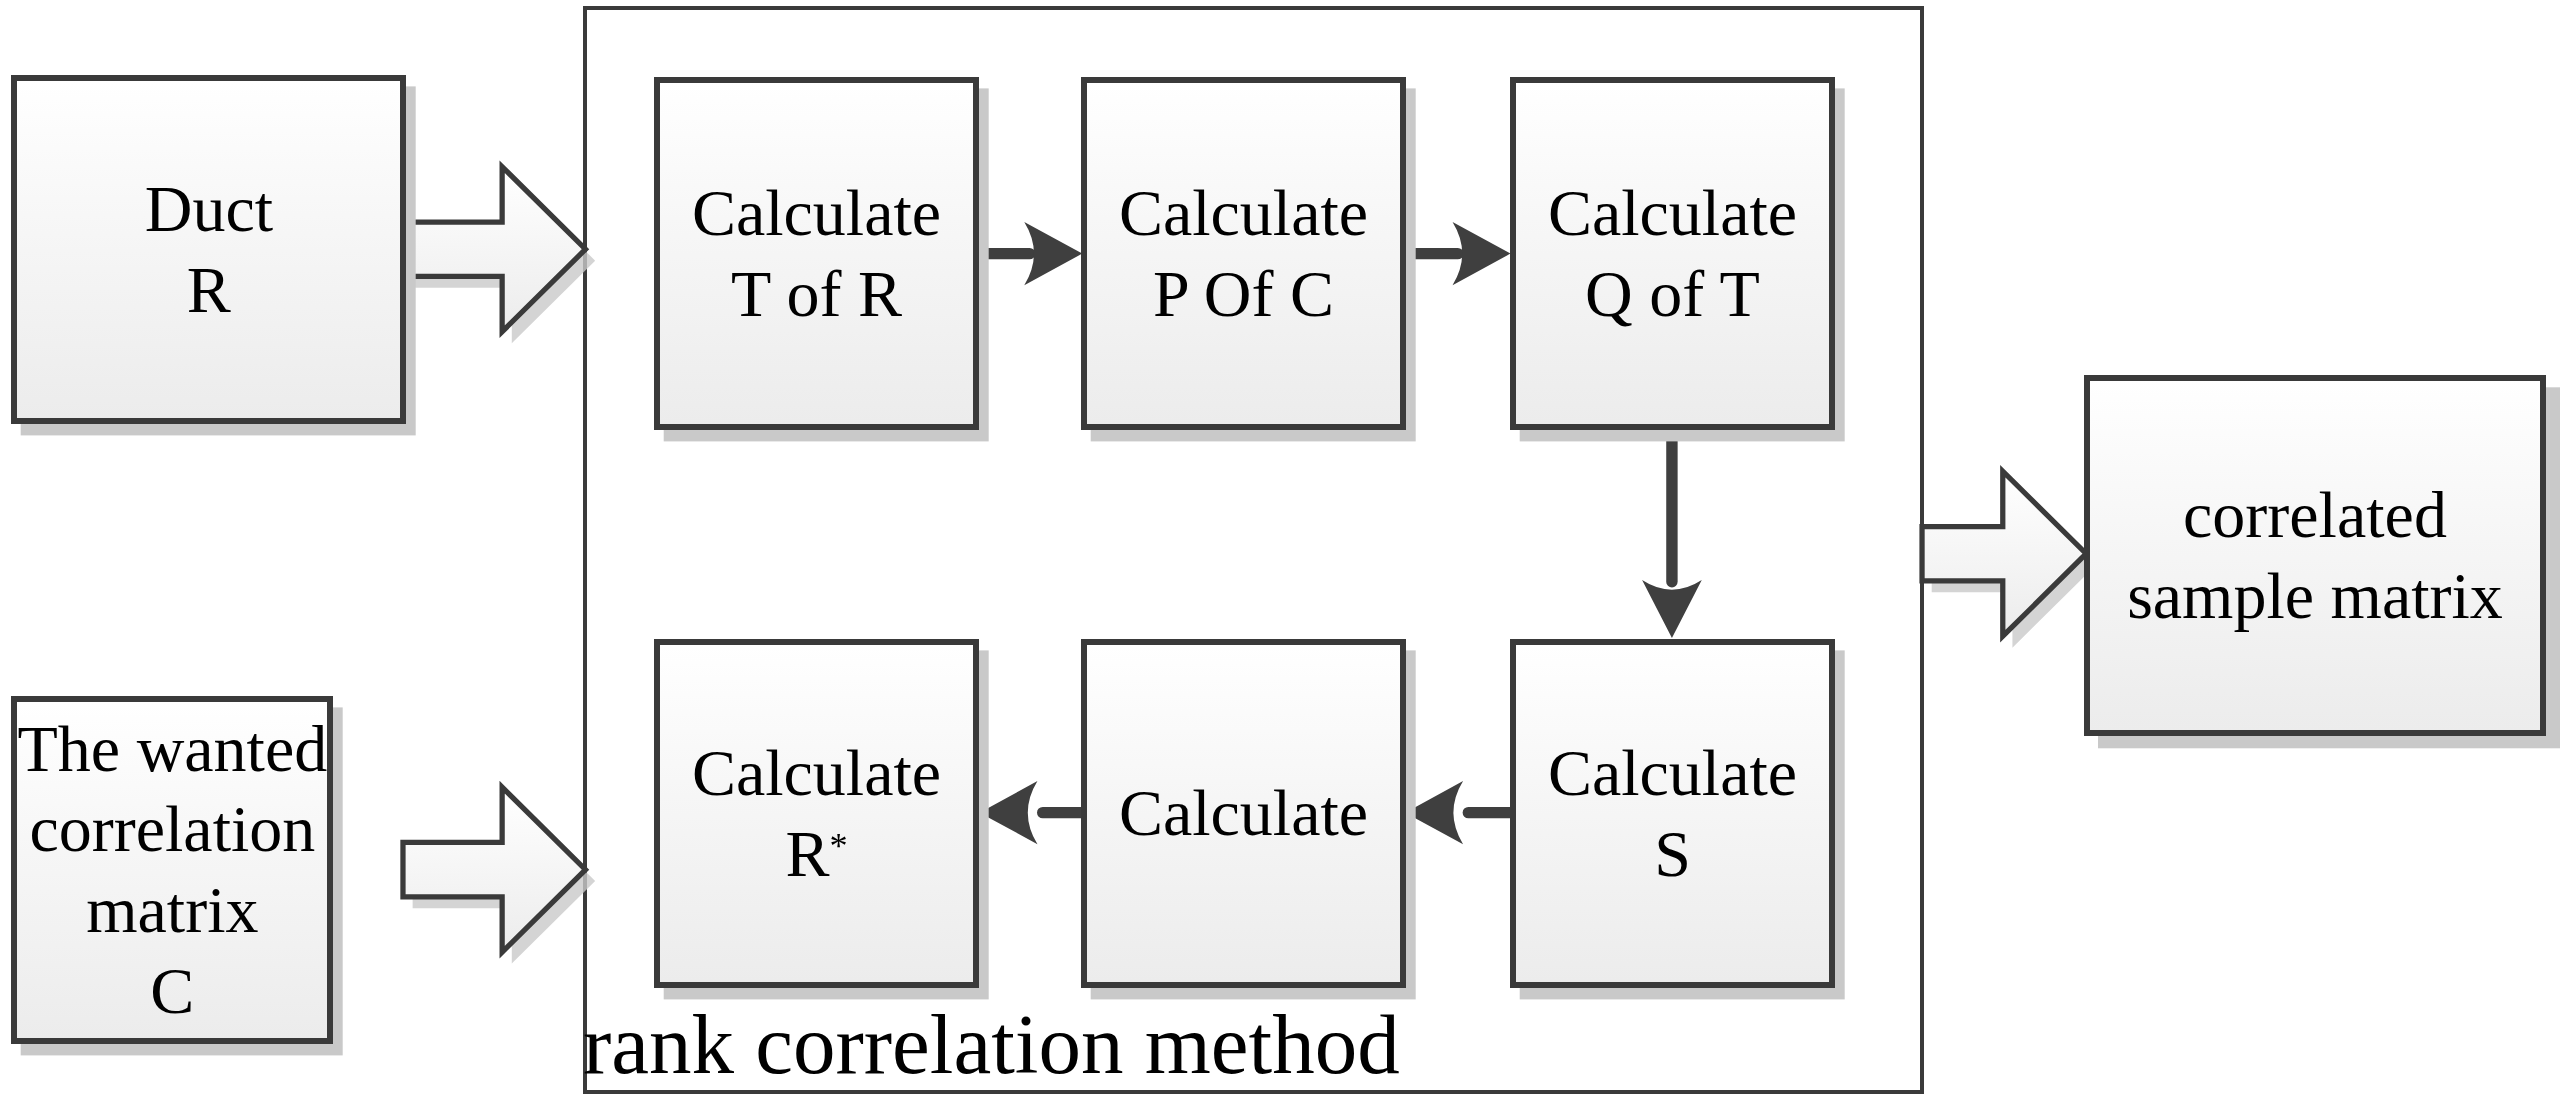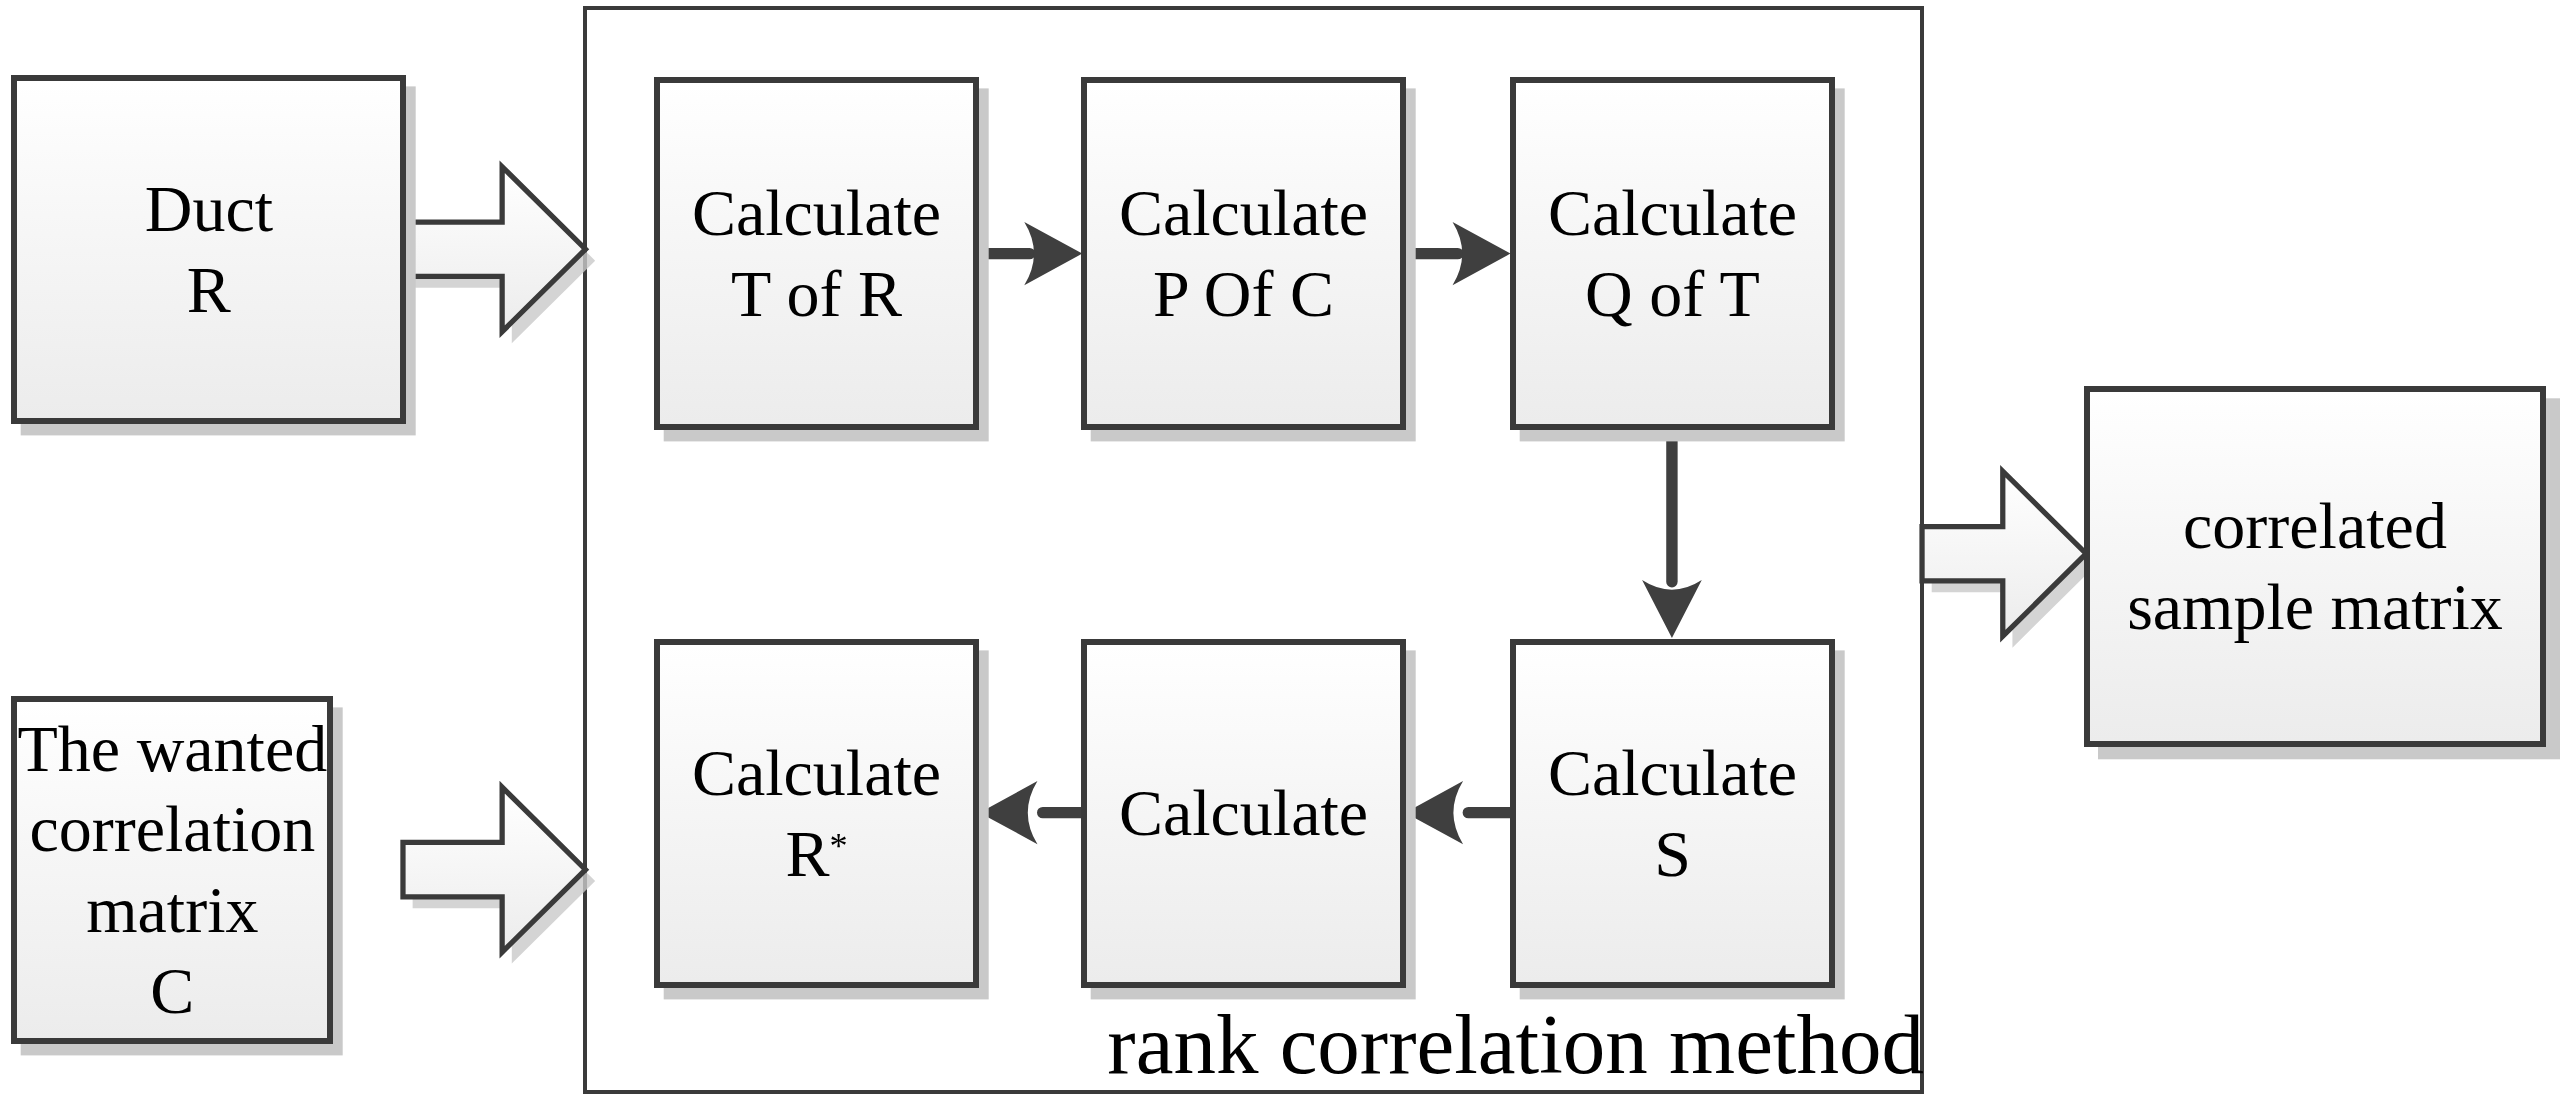--- a/index.html
+++ b/index.html
@@ -35,31 +35,31 @@
     display:flex;align-items:center;justify-content:center;
     text-align:center;
     font-size:66px;line-height:1.22;
     box-shadow:9.7px 11.4px 0 var(--c-shadow);
   }
   .node .line{white-space:nowrap;}
   sub{font-size:0.58em;vertical-align:-0.22em;line-height:0;}
   sup{font-size:0.55em;vertical-align:0.5em;line-height:0;}
   .box-duct     {left:11.4px;  top:75px;  width:395px; height:349px;align-items:center;}
   .box-wanted   {left:11.4px;  top:696px; width:322px; height:348px;}
-  .box-correlated{left:2084px;top:386px; width:462px; height:361px; box-shadow:14px 12.3px 0 var(--c-shadow);}
+  .box-correlated{left:2084px;top:375px; width:462px; height:361px; box-shadow:14px 12.3px 0 var(--c-shadow);}
   .box-t-of-r   {left:654px; top:77px;  width:325px; height:353px;}
   .box-p-of-c   {left:1081px;top:77px;  width:325px; height:353px;}
   .box-q-of-t   {left:1510px;top:77px;  width:325px; height:353px;}
   .box-r-star   {left:654px; top:639px; width:325px; height:349px;}
   .box-r-score  {left:1081px;top:639px; width:325px; height:349px;}
   .box-s        {left:1510px;top:639px; width:325px; height:349px;}
   .caption{
     position:absolute;
     left:583px;top:1002px;width:1341px;
-    text-align:right;
+    text-align:left;
     font-size:85px;line-height:1.0;
     white-space:nowrap;
   }
   svg.arrow-layer{
     position:absolute;left:0;top:0;width:2576px;height:1111px;
     pointer-events:none;
   }
   .arrow-hollow{fill:url(#gArrow);stroke:var(--c-border);stroke-width:6;stroke-linejoin:miter;}
   .arrow-shadow{fill:var(--c-shadow);opacity:.8;stroke:none;}
   .solid-shaft{stroke:var(--c-arrow);stroke-width:13;stroke-linecap:round;fill:none;}

